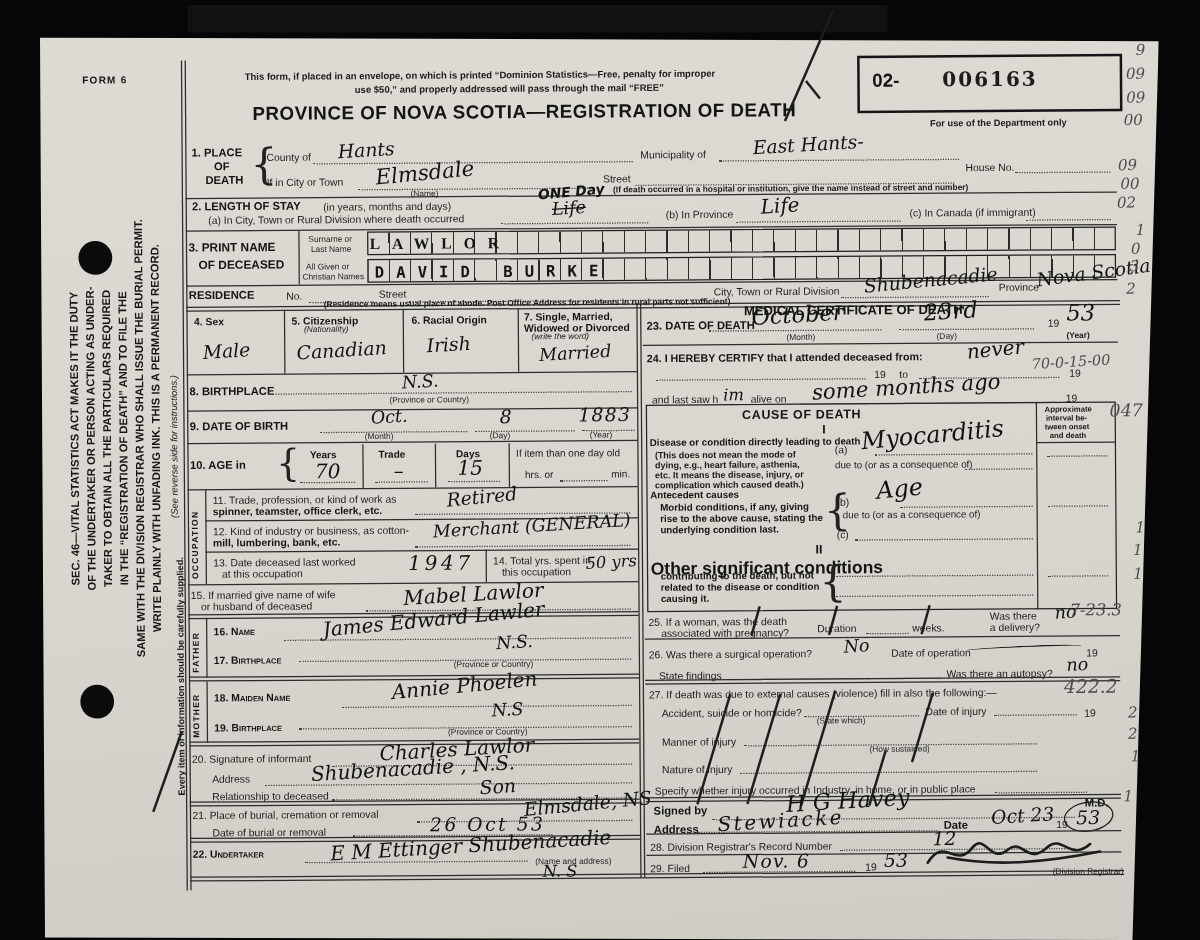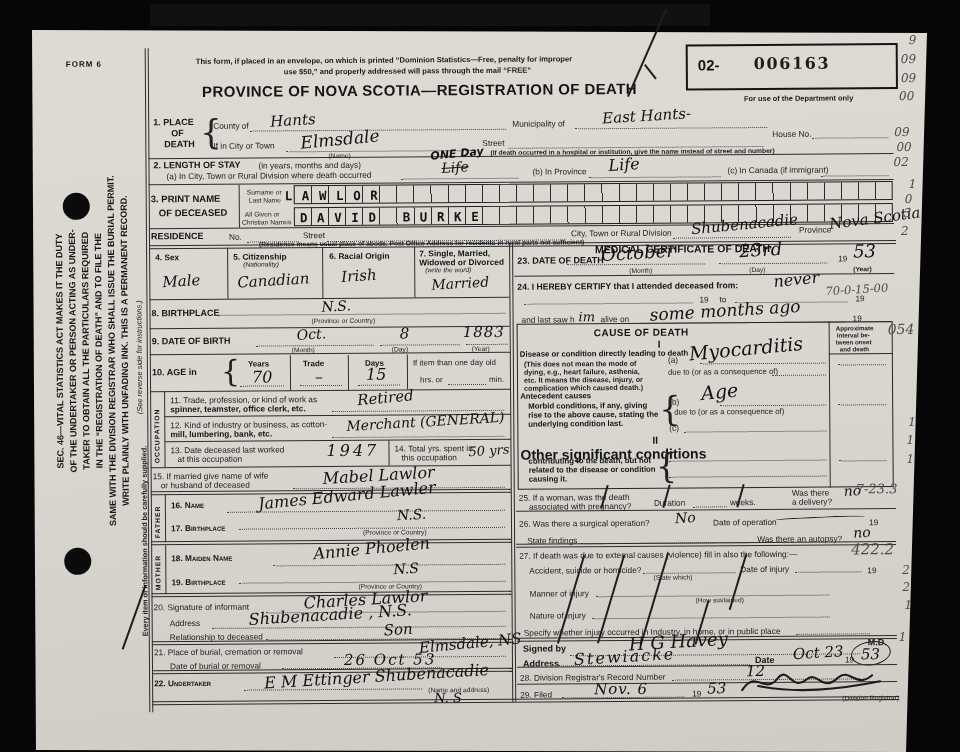--- a/index.html
+++ b/index.html
@@ -117,21 +117,21 @@
     <span class="a h r3" style="left:610px;top:156px;font-size:16px;">Life</span>
     <span class="a l" style="left:729px;top:167px;">(c) In Canada (if immigrant)</span>
     <div class="dl" style="left:822px;top:177px;width:68px;"></div>
 
     <span class="a lb" style="left:152px;top:191px;font-size:9.5px;">3. PRINT NAME</span>
     <span class="a lb" style="left:160px;top:205px;font-size:9.5px;">OF DECEASED</span>
     <div class="vl" style="left:240px;top:183px;height:43px;"></div>
     <span class="a t" style="left:248px;top:187px;">Surname or</span>
     <span class="a t" style="left:250px;top:195px;">Last Name</span>
     <div class="grid" style="left:295px;top:184px;width:599px;height:19px;"></div>
-    <span class="gt" style="left:286px;top:187px;">LAWLOR</span>
+    <span class="gt" style="left:297px;top:187px;font-family:Liberation Serif, serif;">LAWLOR</span>
     <span class="a t" style="left:246px;top:209px;">All Given or</span>
     <span class="a t" style="left:243px;top:217px;">Christian Names</span>
     <div class="grid" style="left:295px;top:206px;width:599px;height:19px;"></div>
     <span class="gt" style="left:301px;top:209px;">DAVID BURKE</span>
 
     <span class="a lb l9" style="left:152px;top:229px;">RESIDENCE</span>
     <span class="a l" style="left:230px;top:230px;">No.</span>
     <div class="dl" style="left:248px;top:239px;width:52px;"></div>
     <span class="a l" style="left:304px;top:229px;">Street</span>
     <div class="dl" style="left:328px;top:239px;width:238px;"></div>
@@ -418,21 +418,21 @@
     <span class="a hp" style="left:903px;top:55px;">09</span>
     <span class="a hp" style="left:903px;top:74px;">09</span>
     <span class="a hp" style="left:901px;top:92px;">00</span>
     <span class="a hp" style="left:896px;top:128px;">09</span>
     <span class="a hp" style="left:898px;top:143px;">00</span>
     <span class="a hp" style="left:895px;top:158px;">02</span>
     <span class="a hp" style="left:910px;top:180px;">1</span>
     <span class="a hp" style="left:906px;top:195px;">0</span>
     <span class="a hp" style="left:905px;top:209px;">3</span>
     <span class="a hp" style="left:902px;top:227px;">2</span>
-    <span class="a hp" style="left:888px;top:324px;font-size:14px;">054</span>
+    <span class="a hp" style="left:888px;top:324px;font-size:14px;">047</span>
     <span class="a hp" style="left:908px;top:418px;">1</span>
     <span class="a hp" style="left:906px;top:436px;">1</span>
     <span class="a hp" style="left:906px;top:455px;">1</span>
     <span class="a hp" style="left:901px;top:566px;">2</span>
     <span class="a hp" style="left:901px;top:583px;">2</span>
     <span class="a hp" style="left:903px;top:601px;">1</span>
     <span class="a hp" style="left:897px;top:633px;">1</span>
 
   </div>
 </div>

